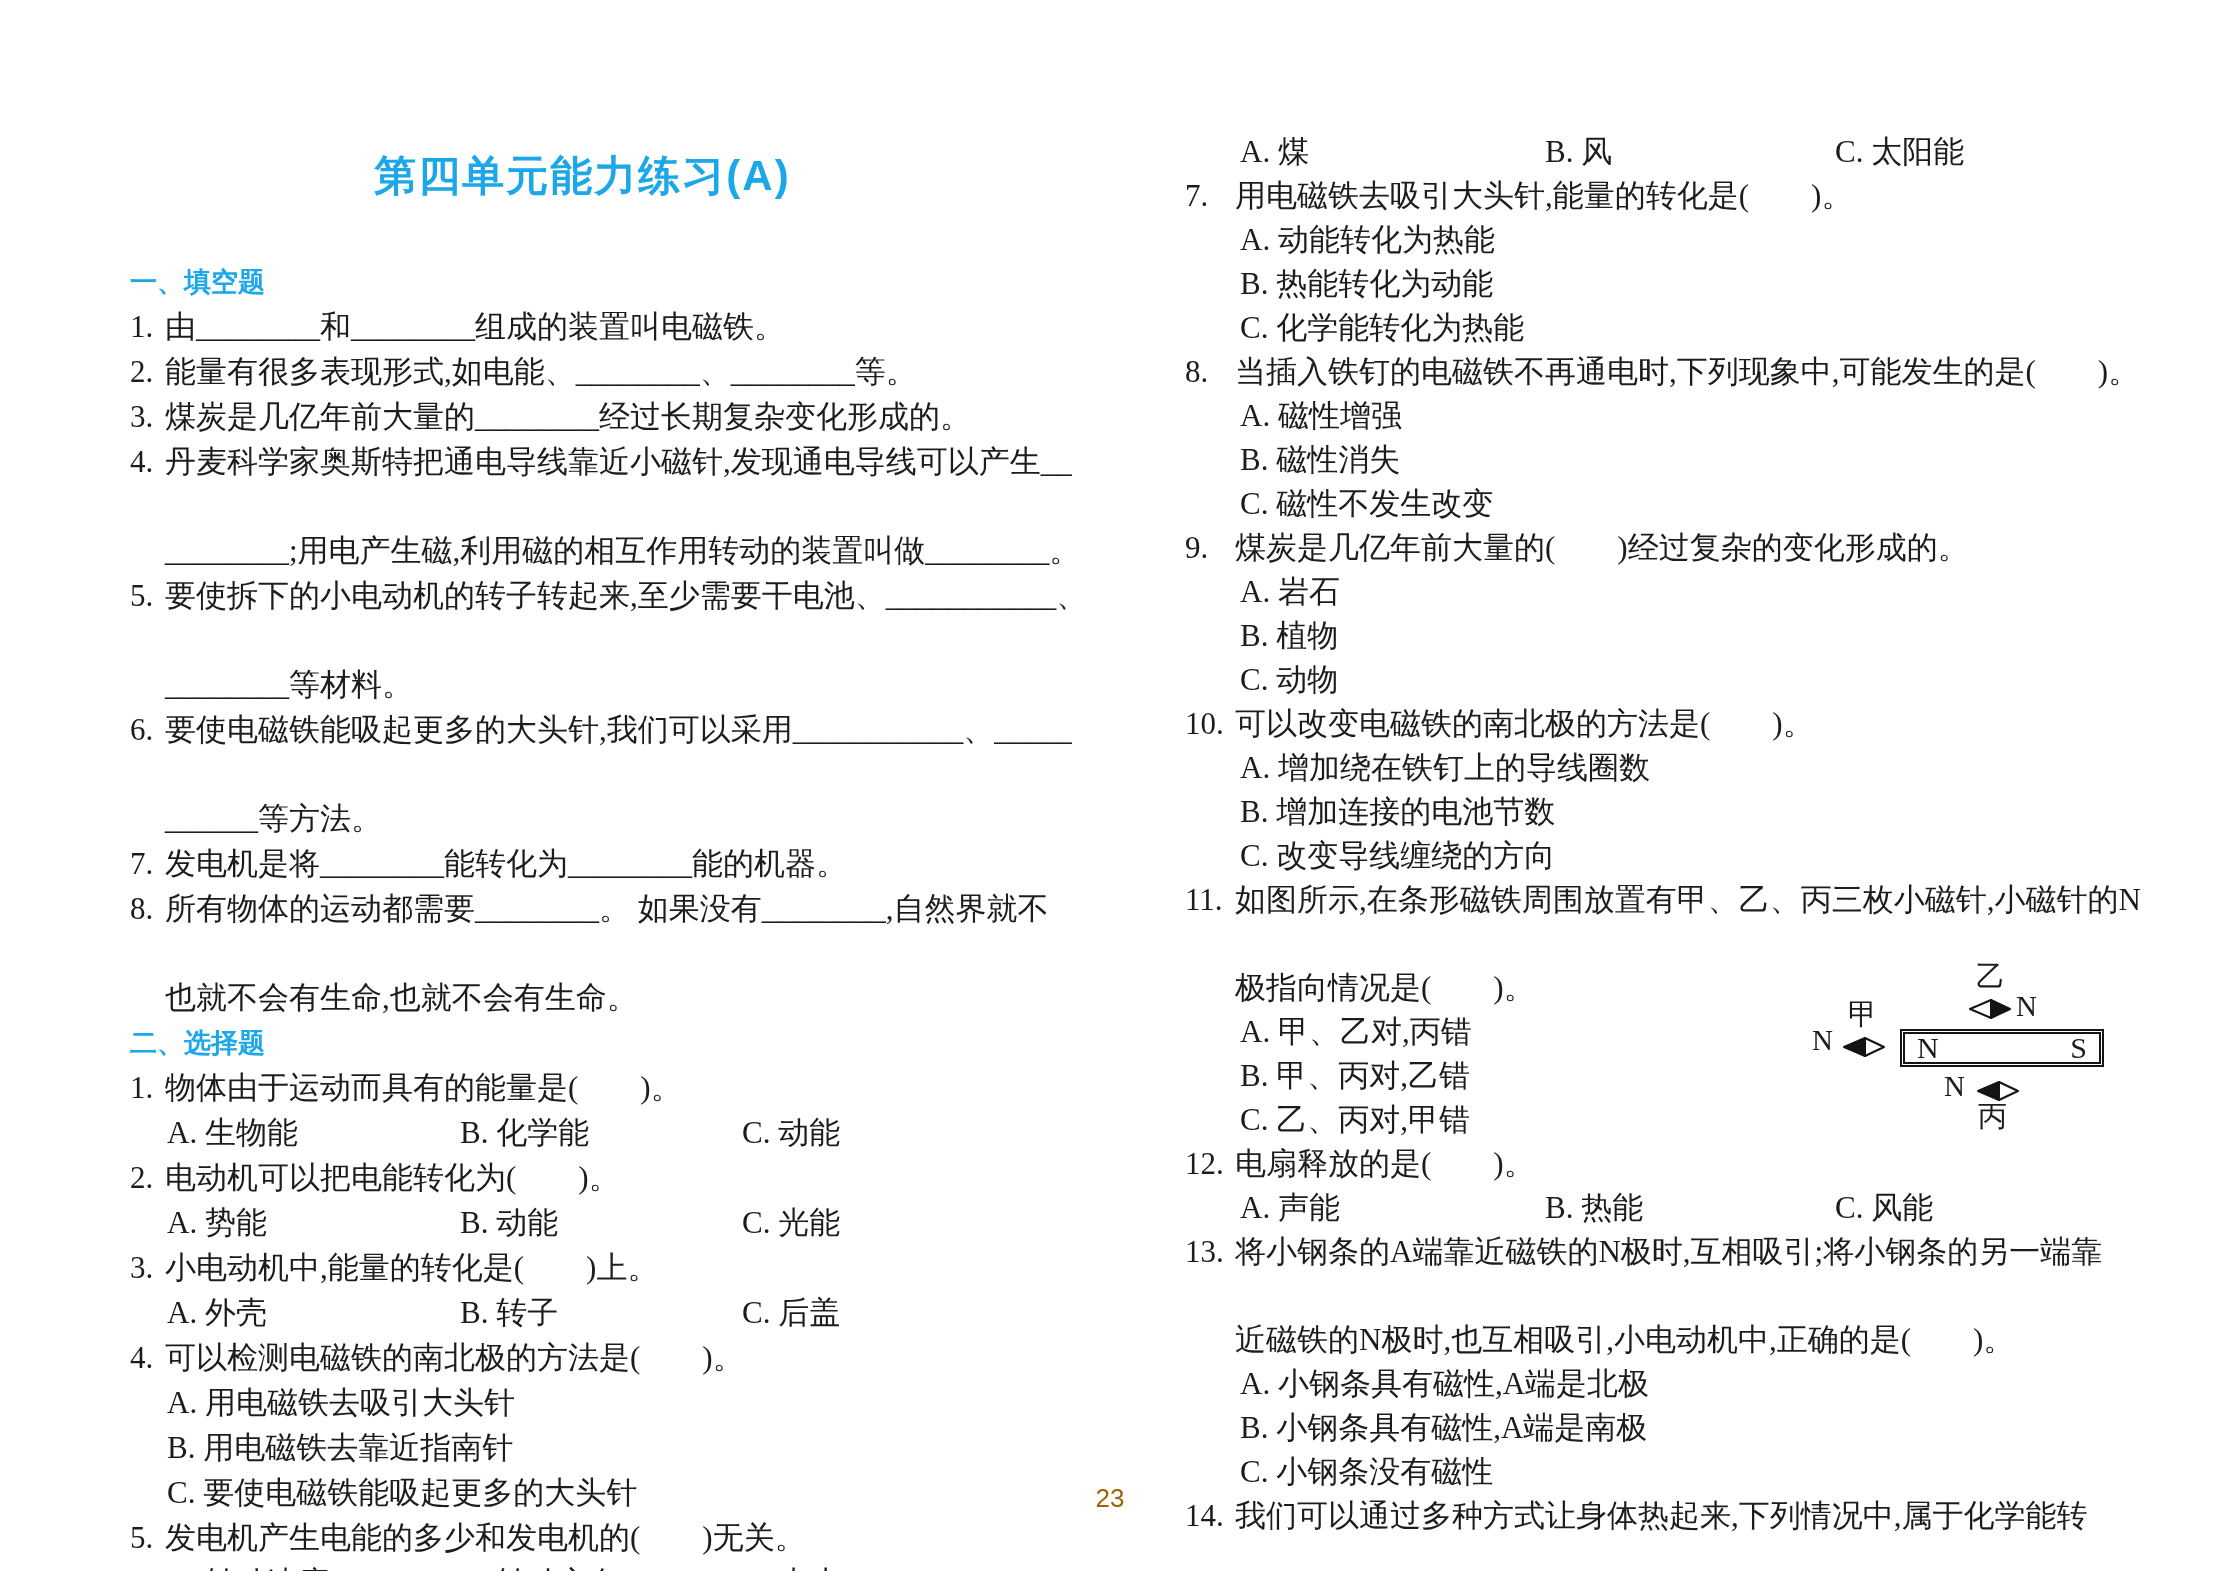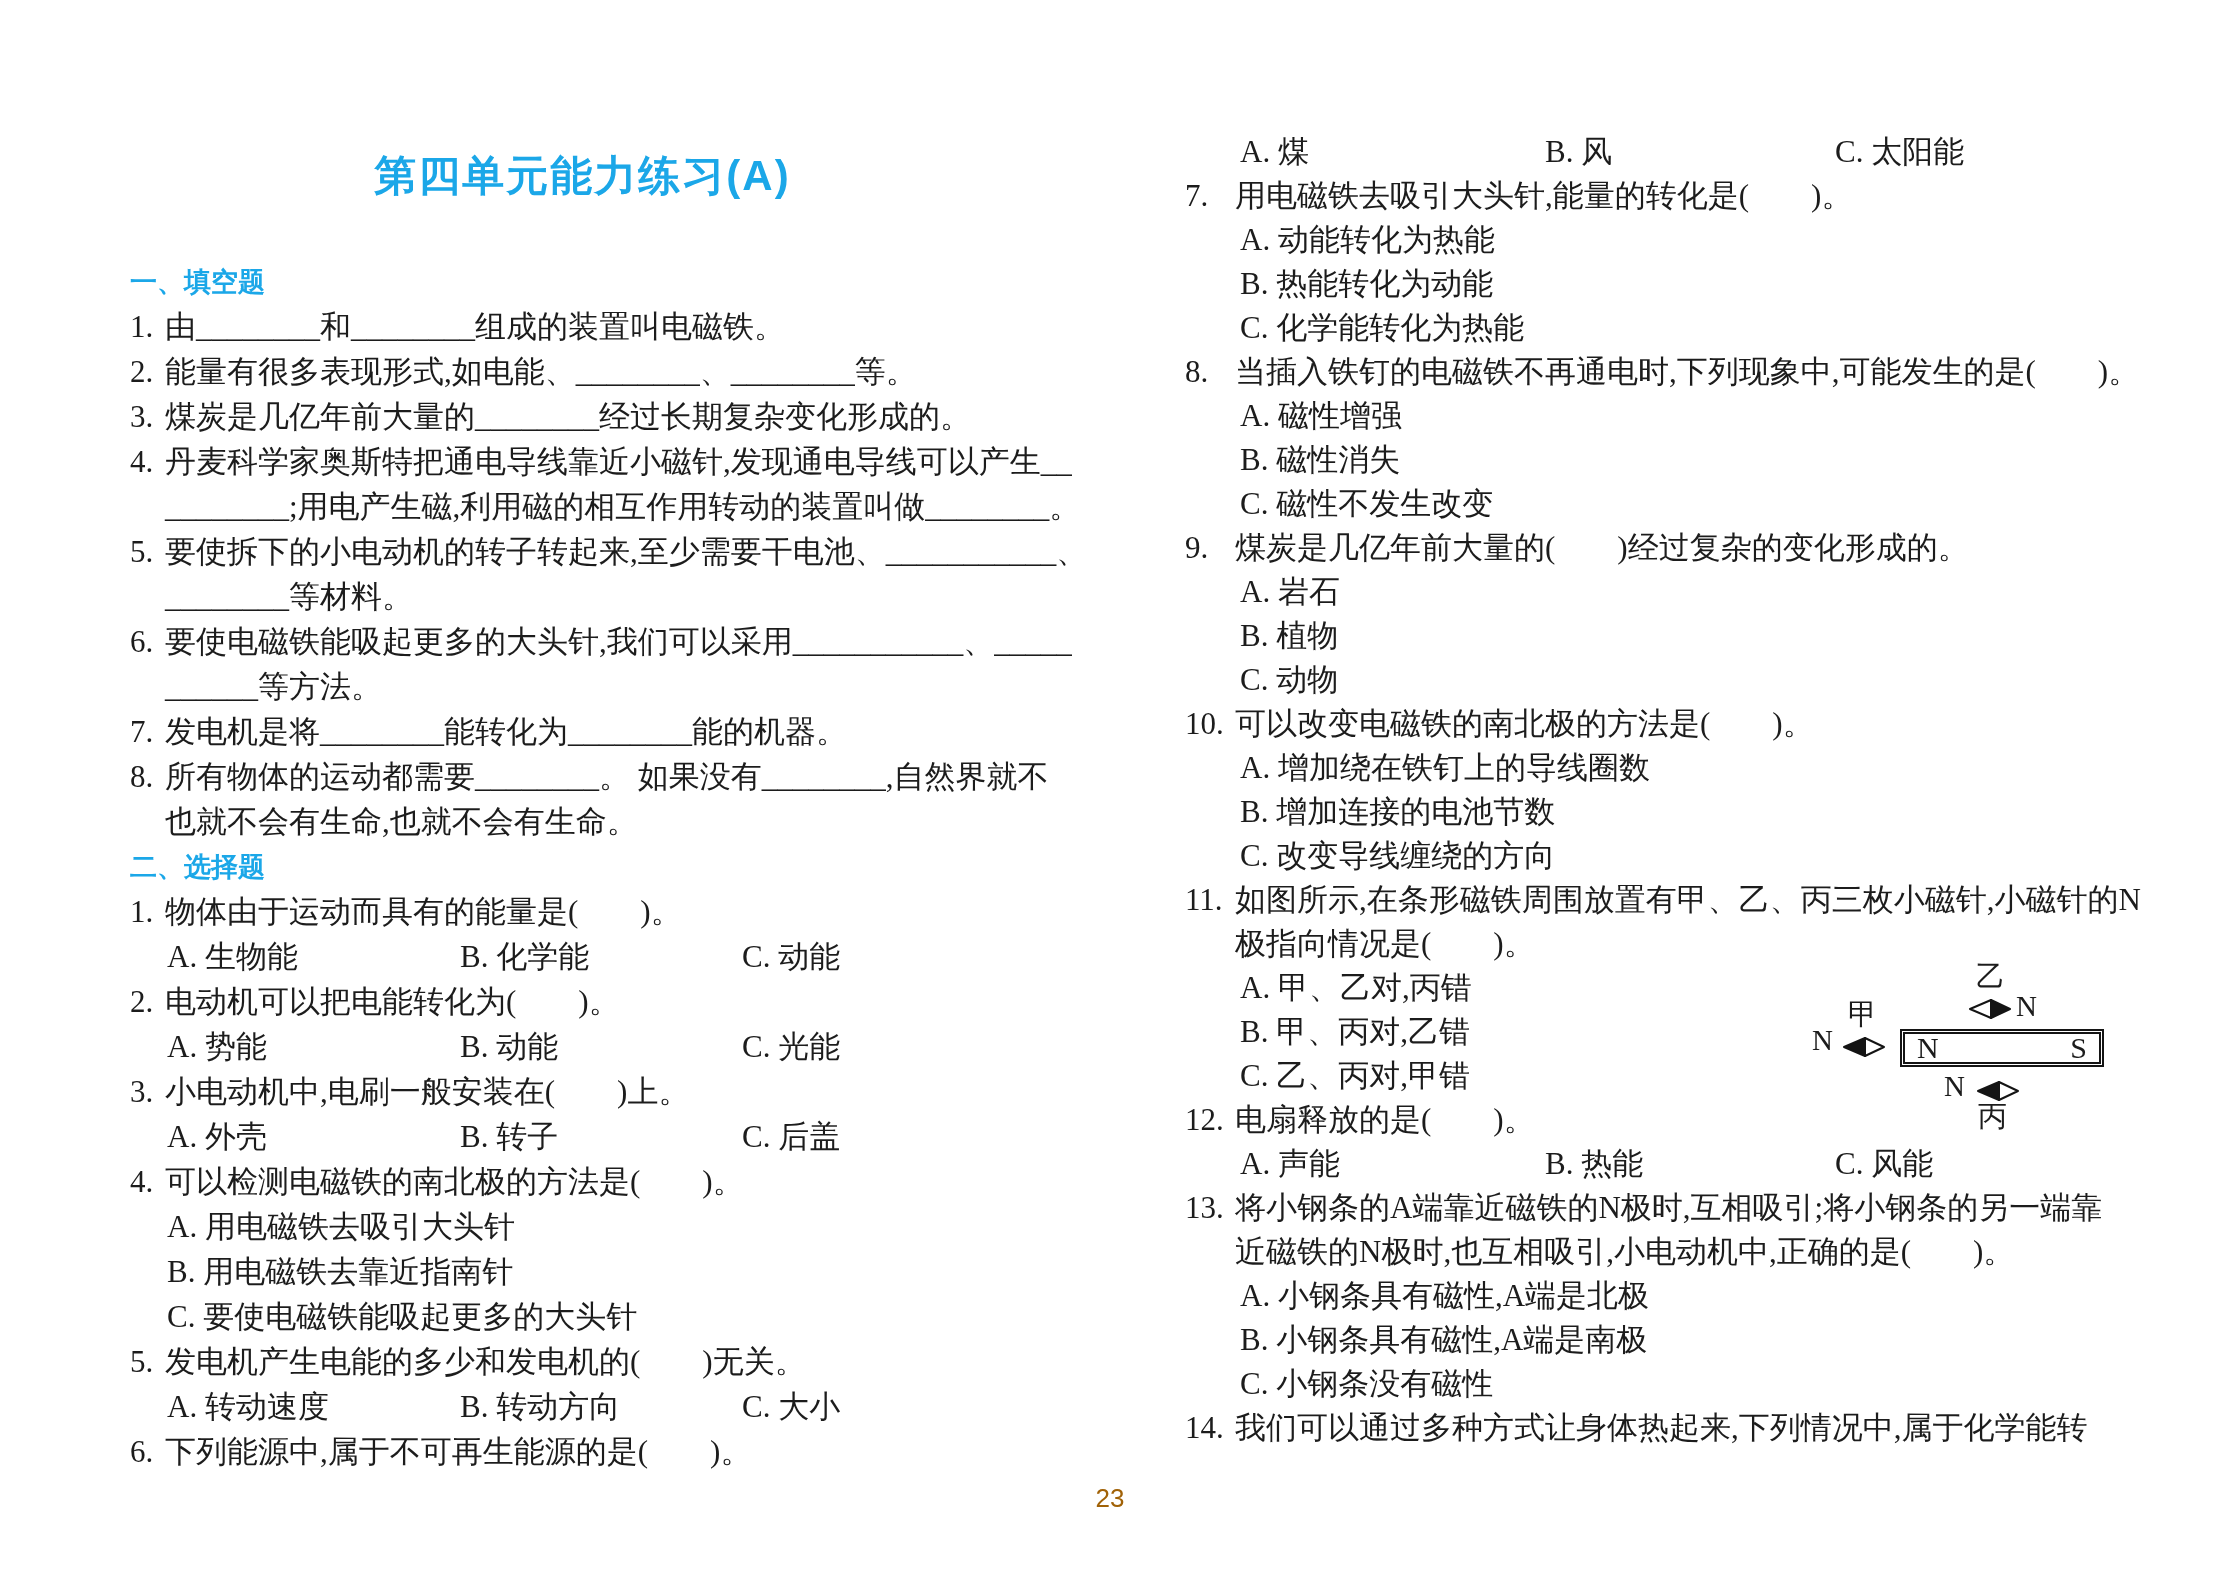--- a/index.html
+++ b/index.html
@@ -17,21 +17,21 @@
     font-family:"Liberation Sans","DejaVu Sans",sans-serif;
   }
   .col { position:absolute; }
   #left-col  { left:130px;  top:262px; width:905px; --pitch:45px; --numw:35px; --optind:37px; --cellA:293px; --cellB:282px; }
   #right-col { left:1185px; top:132px; width:980px; --pitch:44px; --numw:50px; --optind:55px; --cellA:305px; --cellB:290px; }
   .line {
     display:flex; align-items:baseline; white-space:pre;
     height:var(--pitch); font-size:31px; line-height:40px; color:var(--ink);
   }
   .line .num { flex:0 0 var(--numw); }
-  .line.cont { padding-left:var(--numw); }
+  .line.cont { padding-left:var(--numw);margin-top:44px; }
   .line.opt  { padding-left:var(--optind); }
   .line.optrow { padding-left:var(--optind); }
   .line.optrow .cell.c0 { display:inline-block; width:var(--cellA); }
   .line.optrow .cell.c1 { display:inline-block; width:var(--cellB); }
   .line.heading {
     font-family:"Liberation Sans","DejaVu Sans",sans-serif;
     font-weight:bold; color:var(--accent); font-size:27px;
   }
   #page-num {
     position:absolute; left:0; top:1483px; width:2220px; text-align:center;
@@ -75,21 +75,21 @@
     <div class="line q"><span class="num">6.</span><span class="txt">要使电磁铁能吸起更多的大头针,我们可以采用___________、_____</span></div>
     <div class="line cont"><span class="txt">______等方法。</span></div>
     <div class="line q"><span class="num">7.</span><span class="txt">发电机是将________能转化为________能的机器。</span></div>
     <div class="line q"><span class="num">8.</span><span class="txt">所有物体的运动都需要________。 如果没有________,自然界就不</span></div>
     <div class="line cont"><span class="txt">也就不会有生命,也就不会有生命。</span></div>
     <div class="line heading">二、选择题</div>
     <div class="line q"><span class="num">1.</span><span class="txt">物体由于运动而具有的能量是(　　)。</span></div>
     <div class="line optrow"><span class="cell c0">A. 生物能</span><span class="cell c1">B. 化学能</span><span class="cell c2">C. 动能</span></div>
     <div class="line q"><span class="num">2.</span><span class="txt">电动机可以把电能转化为(　　)。</span></div>
     <div class="line optrow"><span class="cell c0">A. 势能</span><span class="cell c1">B. 动能</span><span class="cell c2">C. 光能</span></div>
-    <div class="line q"><span class="num">3.</span><span class="txt">小电动机中,电刷一般安装在(　　)上。</span></div>
+    <div class="line q"><span class="num">3.</span><span class="txt">小电动机中,能量的转化是(　　)上。</span></div>
     <div class="line optrow"><span class="cell c0">A. 外壳</span><span class="cell c1">B. 转子</span><span class="cell c2">C. 后盖</span></div>
     <div class="line q"><span class="num">4.</span><span class="txt">可以检测电磁铁的南北极的方法是(　　)。</span></div>
     <div class="line opt"><span class="txt">A. 用电磁铁去吸引大头针</span></div>
     <div class="line opt"><span class="txt">B. 用电磁铁去靠近指南针</span></div>
     <div class="line opt"><span class="txt">C. 要使电磁铁能吸起更多的大头针</span></div>
     <div class="line q"><span class="num">5.</span><span class="txt">发电机产生电能的多少和发电机的(　　)无关。</span></div>
     <div class="line optrow"><span class="cell c0">A. 转动速度</span><span class="cell c1">B. 转动方向</span><span class="cell c2">C. 大小</span></div>
     <div class="line q"><span class="num">6.</span><span class="txt">下列能源中,属于不可再生能源的是(　　)。</span></div>
   </div>
 <div id="right-col" class="col">

